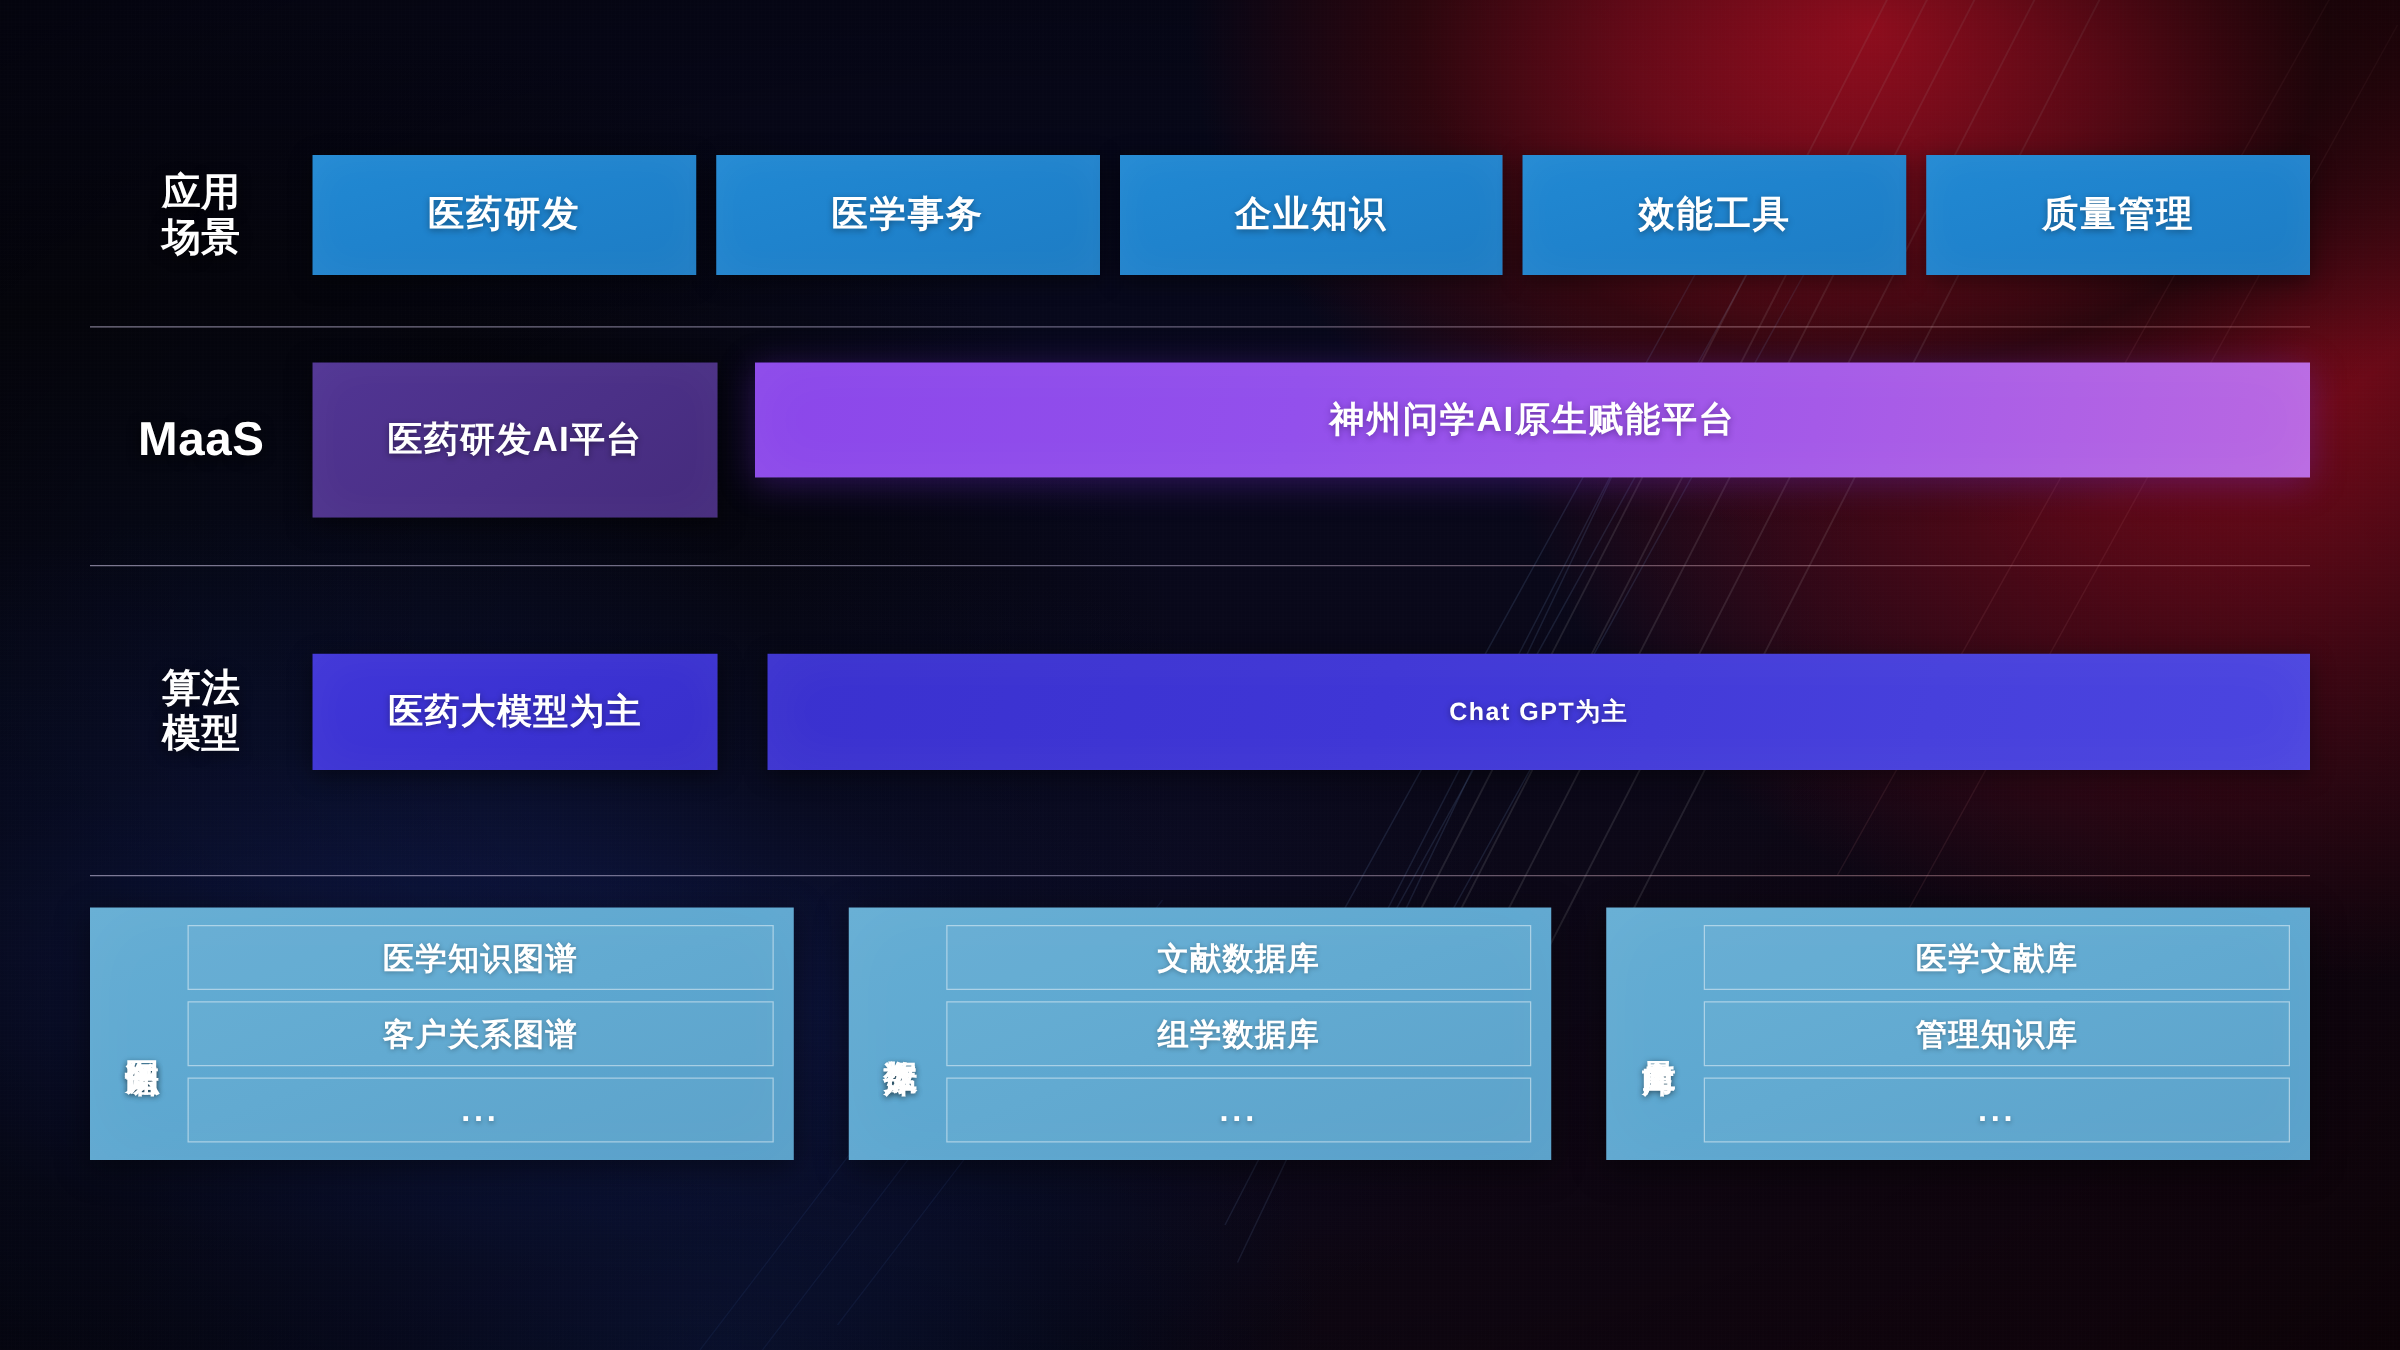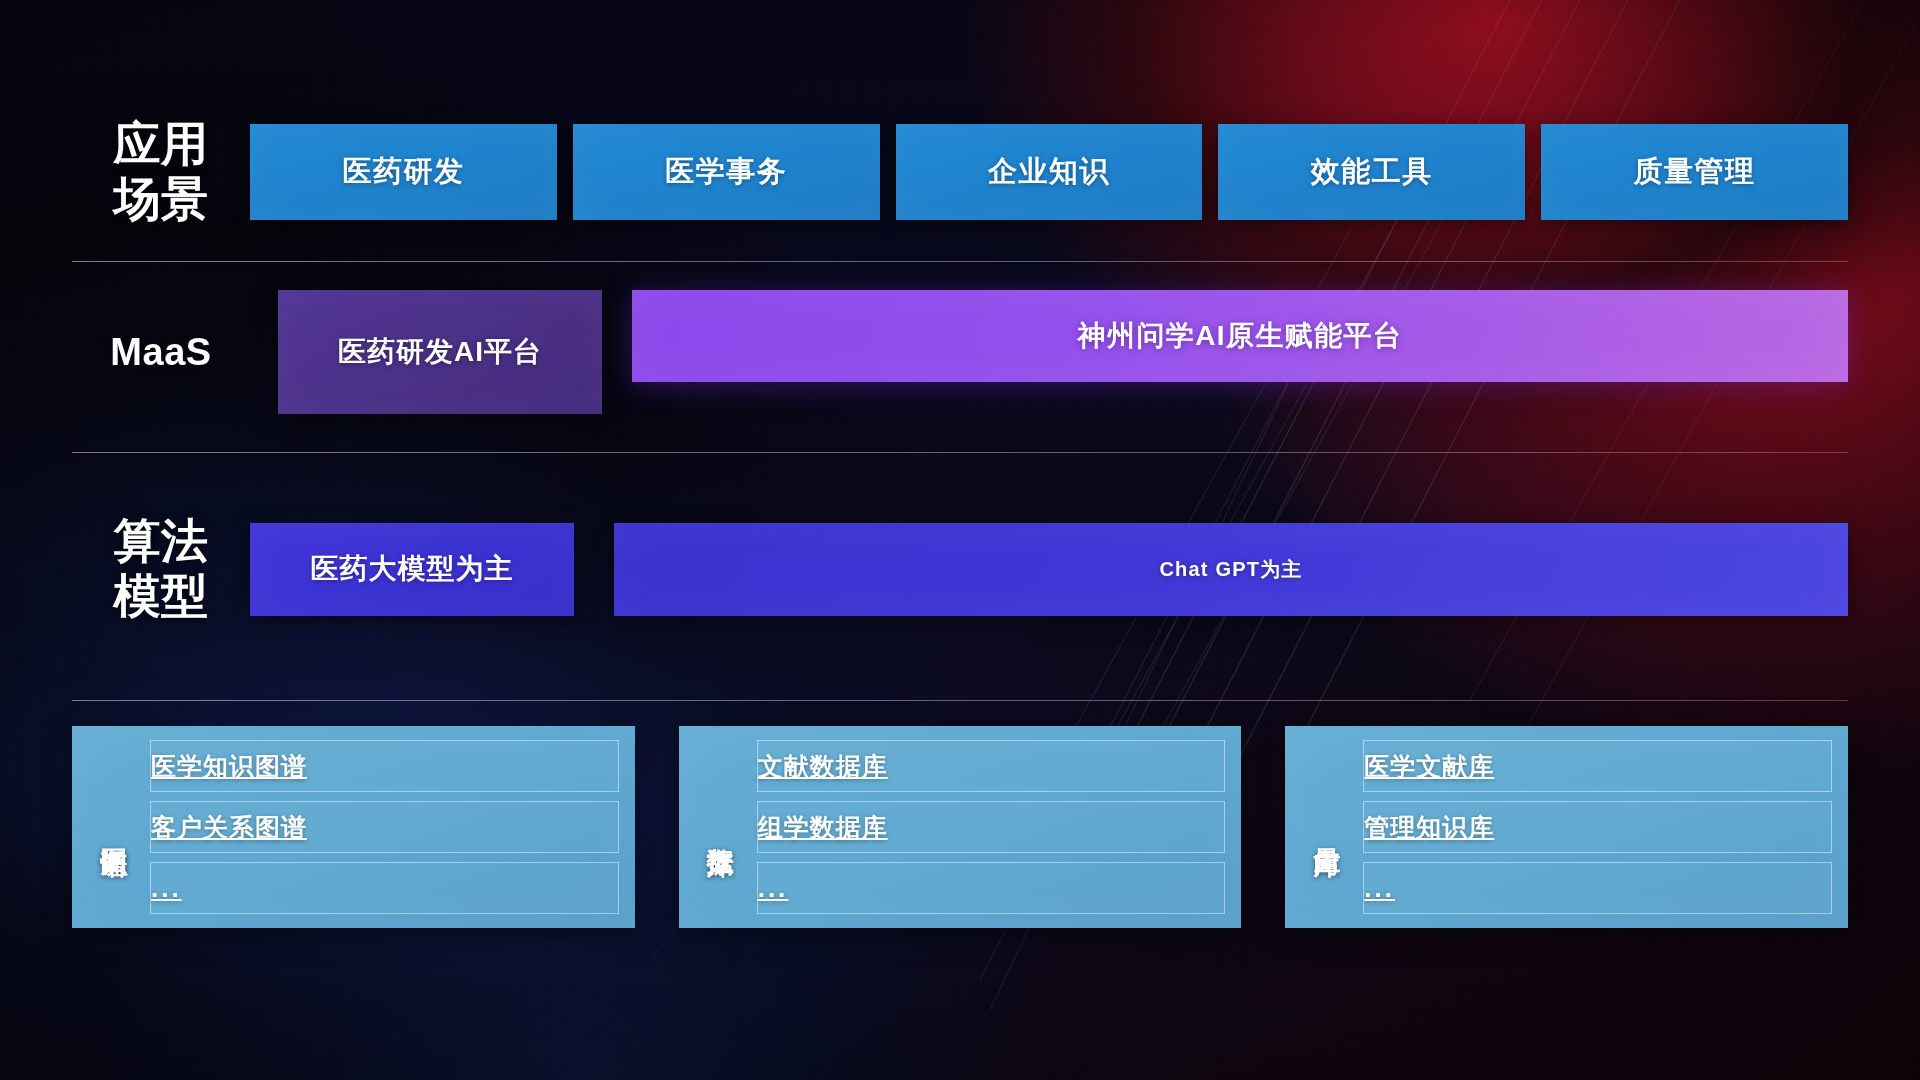--- a/index.html
+++ b/index.html
@@ -59,21 +59,21 @@
   .row-label {
     width: 178px;
     flex: 0 0 178px;
     color: #ffffff;
     font-weight: 700;
     text-align: center;
     line-height: 1.17;
     letter-spacing: .5px;
     text-shadow: 0 2px 10px rgba(0,0,0,.7);
   }
-  .row-label.cn { font-size: 47px; }
+  .row-label.cn { font-size: 31px; }
   .row-label.en { font-size: 38px; letter-spacing: .5px; }
   .row-body { flex: 1 1 auto; display: flex; gap: 16px; }
 
   .divider {
     position: absolute;
     left: 72px; width: 1776px; height: 1px;
     background: linear-gradient(90deg, rgba(198,190,220,.72) 0%, rgba(186,178,212,.62) 45%, rgba(214,168,180,.52) 75%, rgba(226,150,160,.42) 100%);
     opacity: .85;
   }
 
@@ -93,21 +93,20 @@
   
   .maas-body { display: flex; gap: 30px; }
   .maas-left {
     flex: 0 0 324px;
     height: 124px;
     display:flex; align-items:center; justify-content:center;
     background: linear-gradient(145deg, #513594 0%, #4b3087 55%, #452b7c 100%);
     color:#fff; font-size: 28px; font-weight: 700; letter-spacing: 1px;
     box-shadow: 0 4px 20px rgba(0,0,0,.5), inset 0 0 40px rgba(255,255,255,.04);
     text-shadow: 0 1px 5px rgba(0,0,0,.4);
-    margin-left: 28px;
   }
   .maas-right {
     flex: 1 1 auto;
     height: 92px;
     display:flex; align-items:center; justify-content:center;
     background: linear-gradient(100deg, #8b47ea 0%, #9350ec 35%, #a55ae8 68%, #b968e2 100%);
     color:#fff; font-size: 28px; font-weight: 700; letter-spacing: 1.4px;
     box-shadow: 0 4px 26px rgba(110,40,200,.38), inset 0 0 50px rgba(255,255,255,.06);
     text-shadow: 0 1px 6px rgba(40,10,80,.45);
   }
@@ -147,26 +146,25 @@
     display: flex; flex-direction: column;
     align-items: center; justify-content: center;
     color:#fff; font-weight: 700; font-size: 27px;
     line-height: 1.16;
     text-shadow: 0 1px 5px rgba(0,0,0,.35);
   }
   .kn-items { flex: 1 1 auto; display:flex; flex-direction: column; justify-content: space-between; gap: 9px; }
   .kn-item {
     flex: 1 1 0;
     border: 1px solid rgba(255,255,255,.46);
-    display: flex; align-items: center; 
+    display: flex; align-items: center; justify-content: center;
     color: #ffffff; font-size: 25px; font-weight: 700;
     letter-spacing: 1px;
     text-shadow: 0 1px 4px rgba(0,0,0,.3);
     background: rgba(255,255,255,.035);
-    text-decoration: underline;
   }
   .kn-item.ellipsis { font-size: 26px; letter-spacing: 3px; }
   .watermark {
     position: absolute; right: 212px; bottom: 128px;
     color: rgba(255,255,255,.10);
     font-size: 19px; letter-spacing: 4px; font-weight: 700;
     pointer-events: none;
   }
 </style>
 </head>

